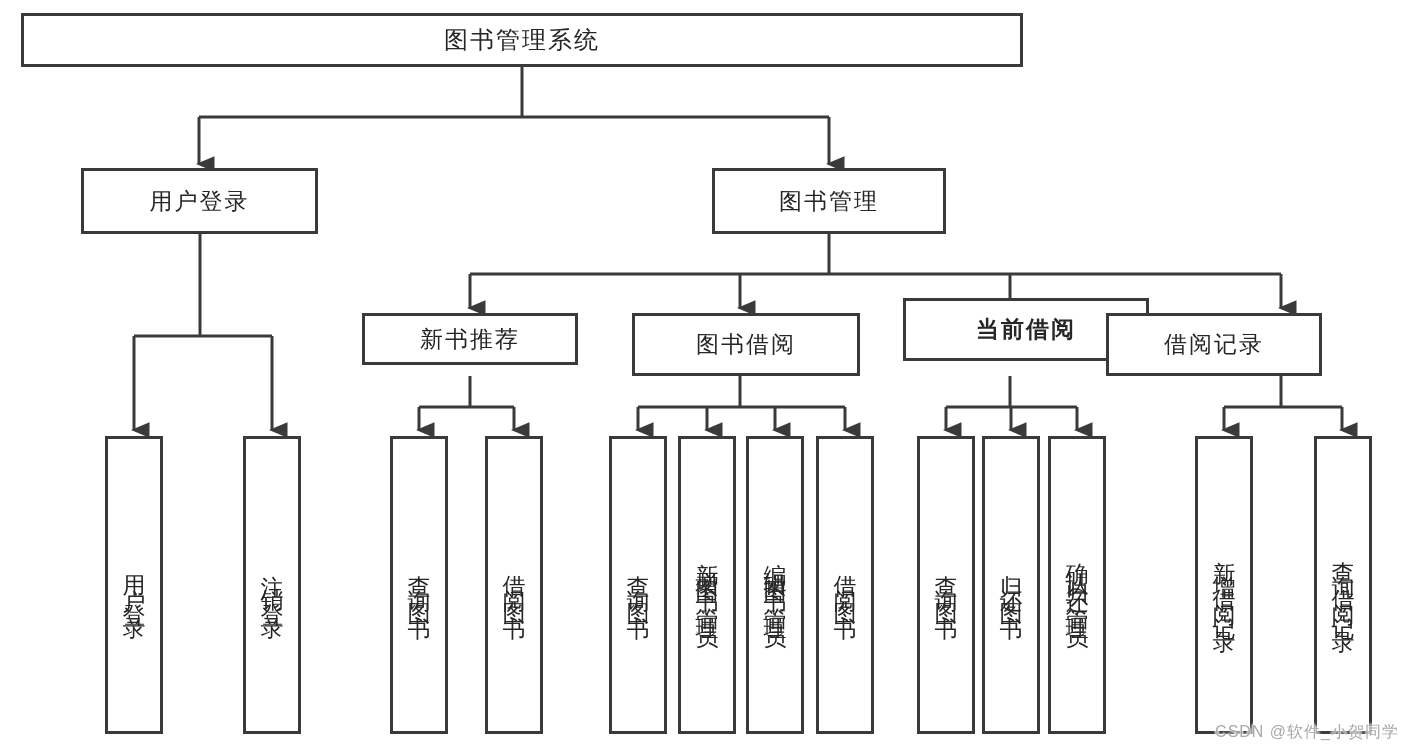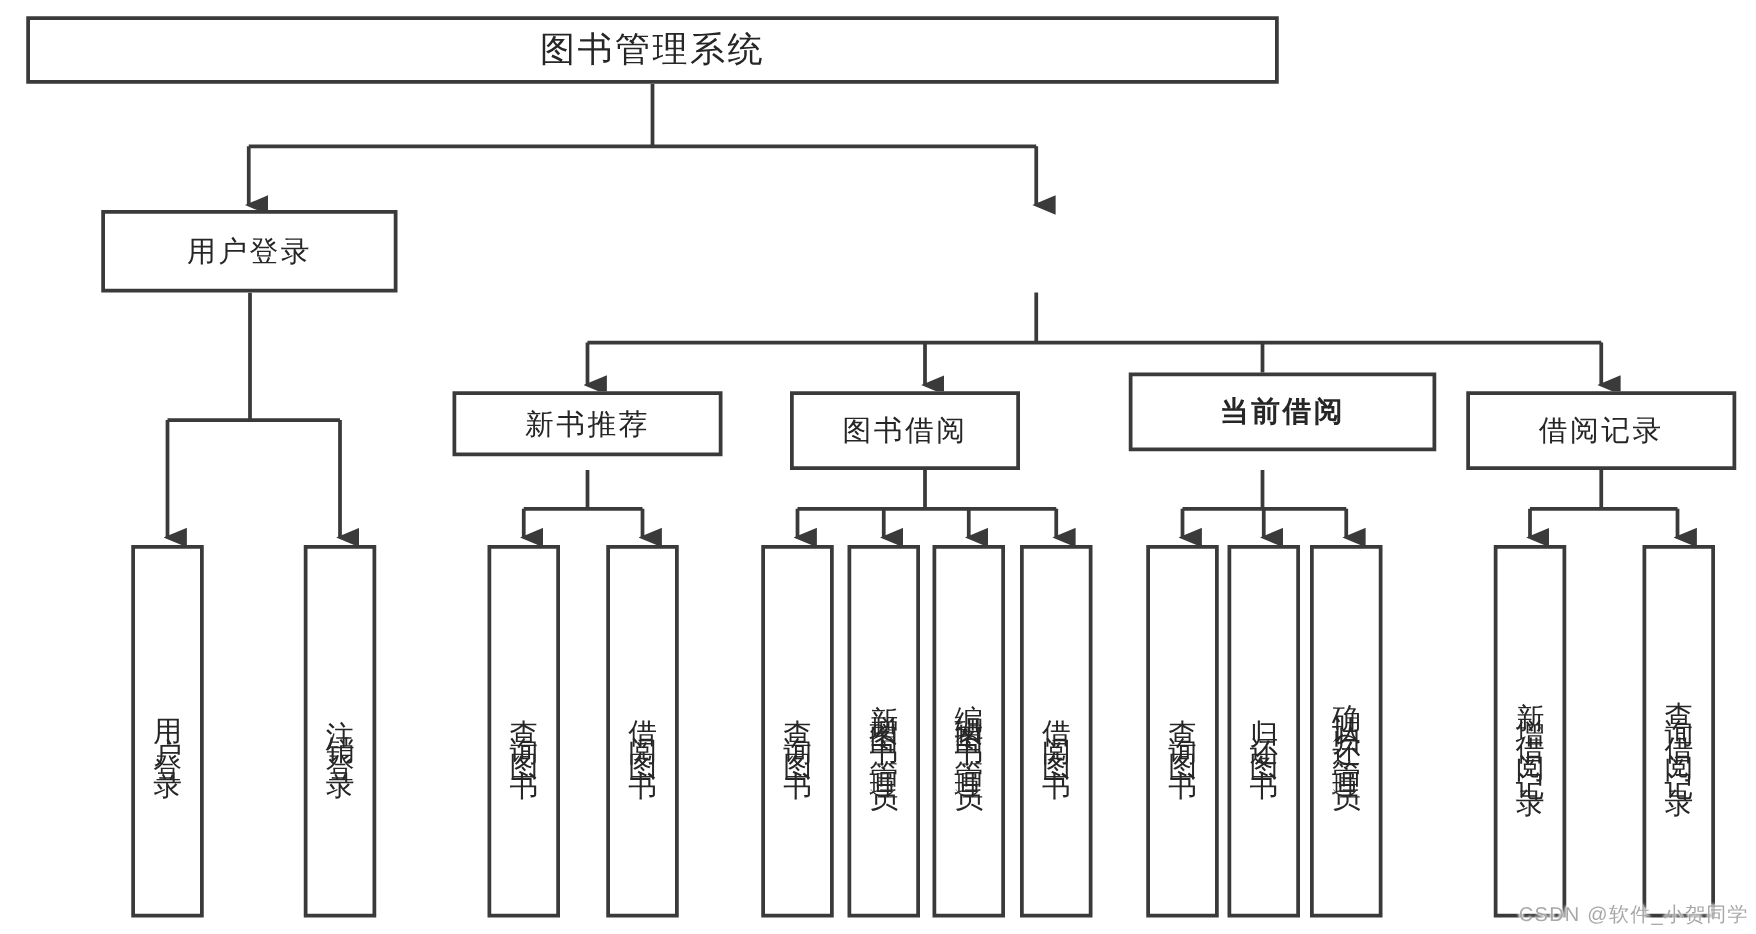--- a/index.html
+++ b/index.html
@@ -13,21 +13,21 @@
   svg.connectors{position:absolute;left:0;top:0;width:1405px;height:747px;}
   svg.connectors path.l{stroke:var(--line);stroke-width:3;fill:none;}
   svg.connectors .head{fill:var(--line);stroke:none;}
   .box{
     position:absolute;box-sizing:border-box;background:#fff;
     border:3px solid var(--box-border);display:flex;align-items:center;justify-content:center;
     color:var(--text);
   }
   .box span{white-space:nowrap;}
   .h-label{font-size:23px;letter-spacing:2px;}
-  .root-label{font-size:28px;letter-spacing:2px;}
+  .root-label{font-size:24px;letter-spacing:2px;}
   .leaf span{
     writing-mode:vertical-rl;text-orientation:mixed;
     font-size:23px;letter-spacing:14px;line-height:1;
   }
   .leaf span.long{letter-spacing:9px;}
   .watermark{
     position:absolute;right:6px;bottom:4px;z-index:5;
     font-size:16px;letter-spacing:1px;color:var(--wm);
     text-shadow:0 0 3px #fff,1px 1px 2px #fff,-1px -1px 2px #fff;
   }
@@ -84,31 +84,34 @@
     <path class="l" d="M1342 407 V430" marker-end="url(#arrow)"></path>
   </svg>
 
   <div class="box" style="left:21px;top:13px;width:1002px;height:54px;">
     <span class="root-label">图书管理系统</span>
   </div>
 
   <div class="box" style="left:81px;top:168px;width:237px;height:66px;">
     <span class="h-label">用户登录</span>
   </div>
+  <div class="box" style="left:712px;top:168px;width:234px;height:66px;">
+    <span class="h-label">图书管理</span>
+  </div>
 
   <div class="box" style="left:362px;top:313px;width:216px;height:52px;">
     <span class="h-label">新书推荐</span>
   </div>
-  <div class="box" style="left:632px;top:313px;width:184px;height:63px;">
+  <div class="box" style="left:632px;top:313px;width:228px;height:63px;">
     <span class="h-label">图书借阅</span>
   </div>
   <div class="box" style="left:903px;top:298px;width:246px;height:63px;font-weight:bold;">
     <span class="h-label">当前借阅</span>
   </div>
-  <div class="box" style="left:1173px;top:313px;width:216px;height:63px;">
+  <div class="box" style="left:1106px;top:313px;width:216px;height:63px;">
     <span class="h-label">借阅记录</span>
   </div>
 
   <div class="box leaf" style="left:105px;top:436px;width:58px;height:298px;">
     <span>用户登录</span>
   </div>
   <div class="box leaf" style="left:243px;top:436px;width:58px;height:298px;">
     <span>注销登录</span>
   </div>
 

